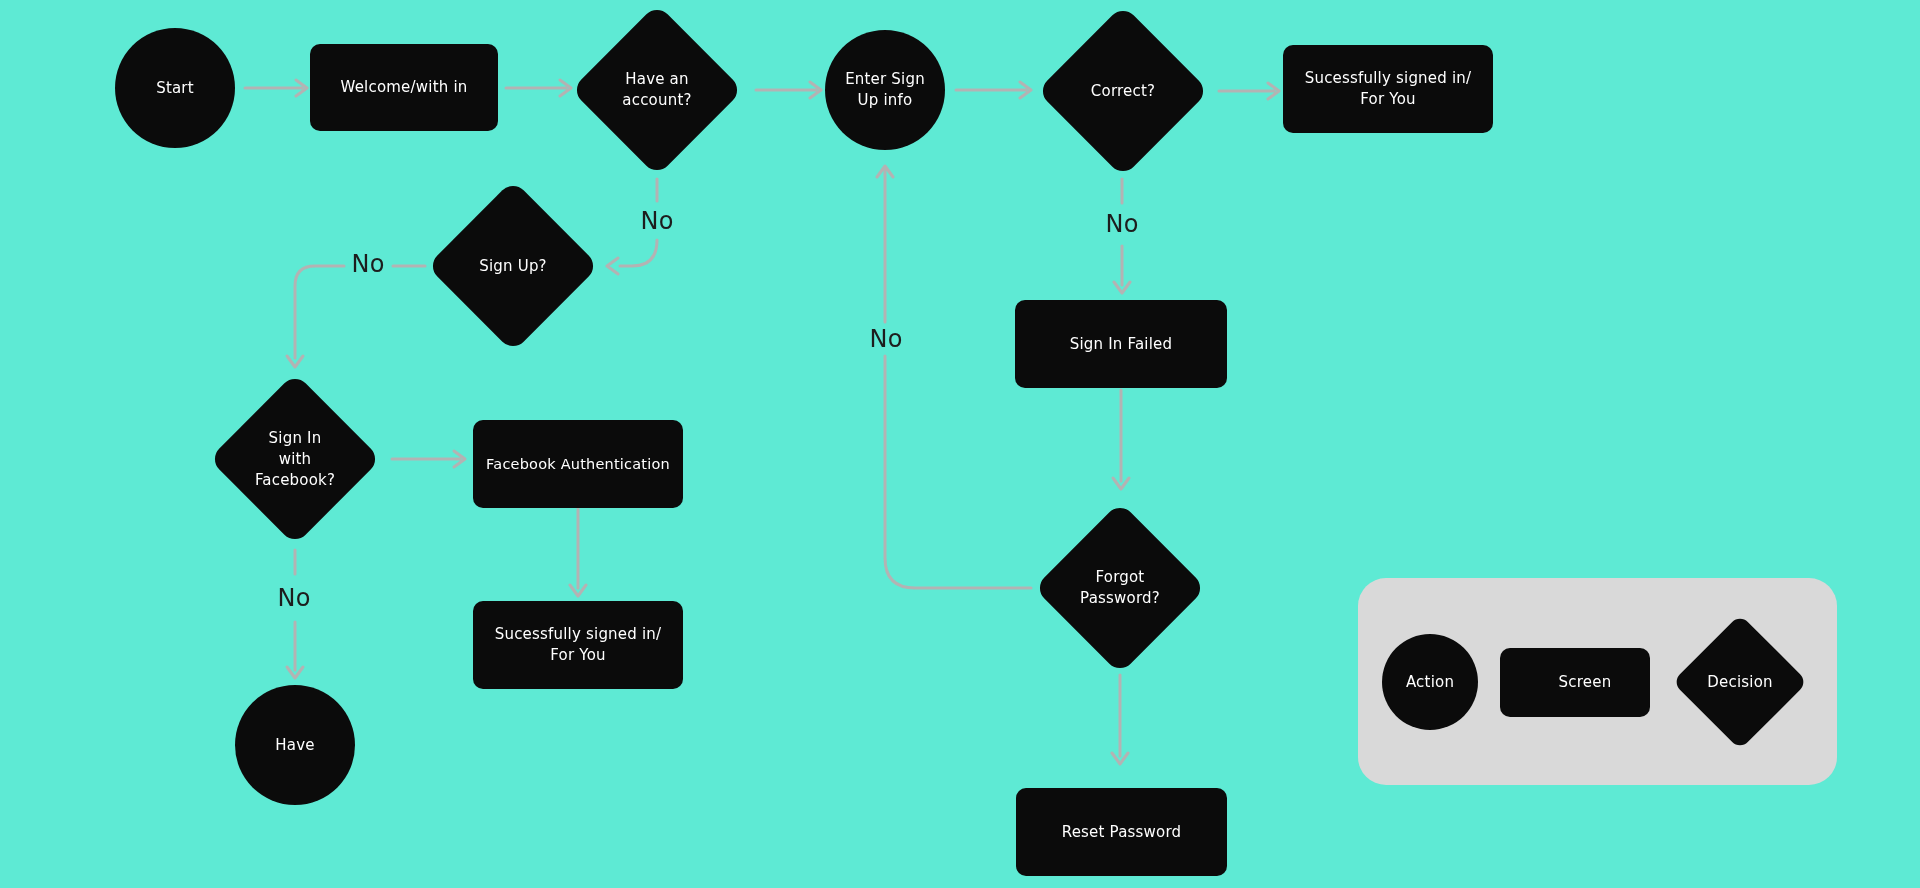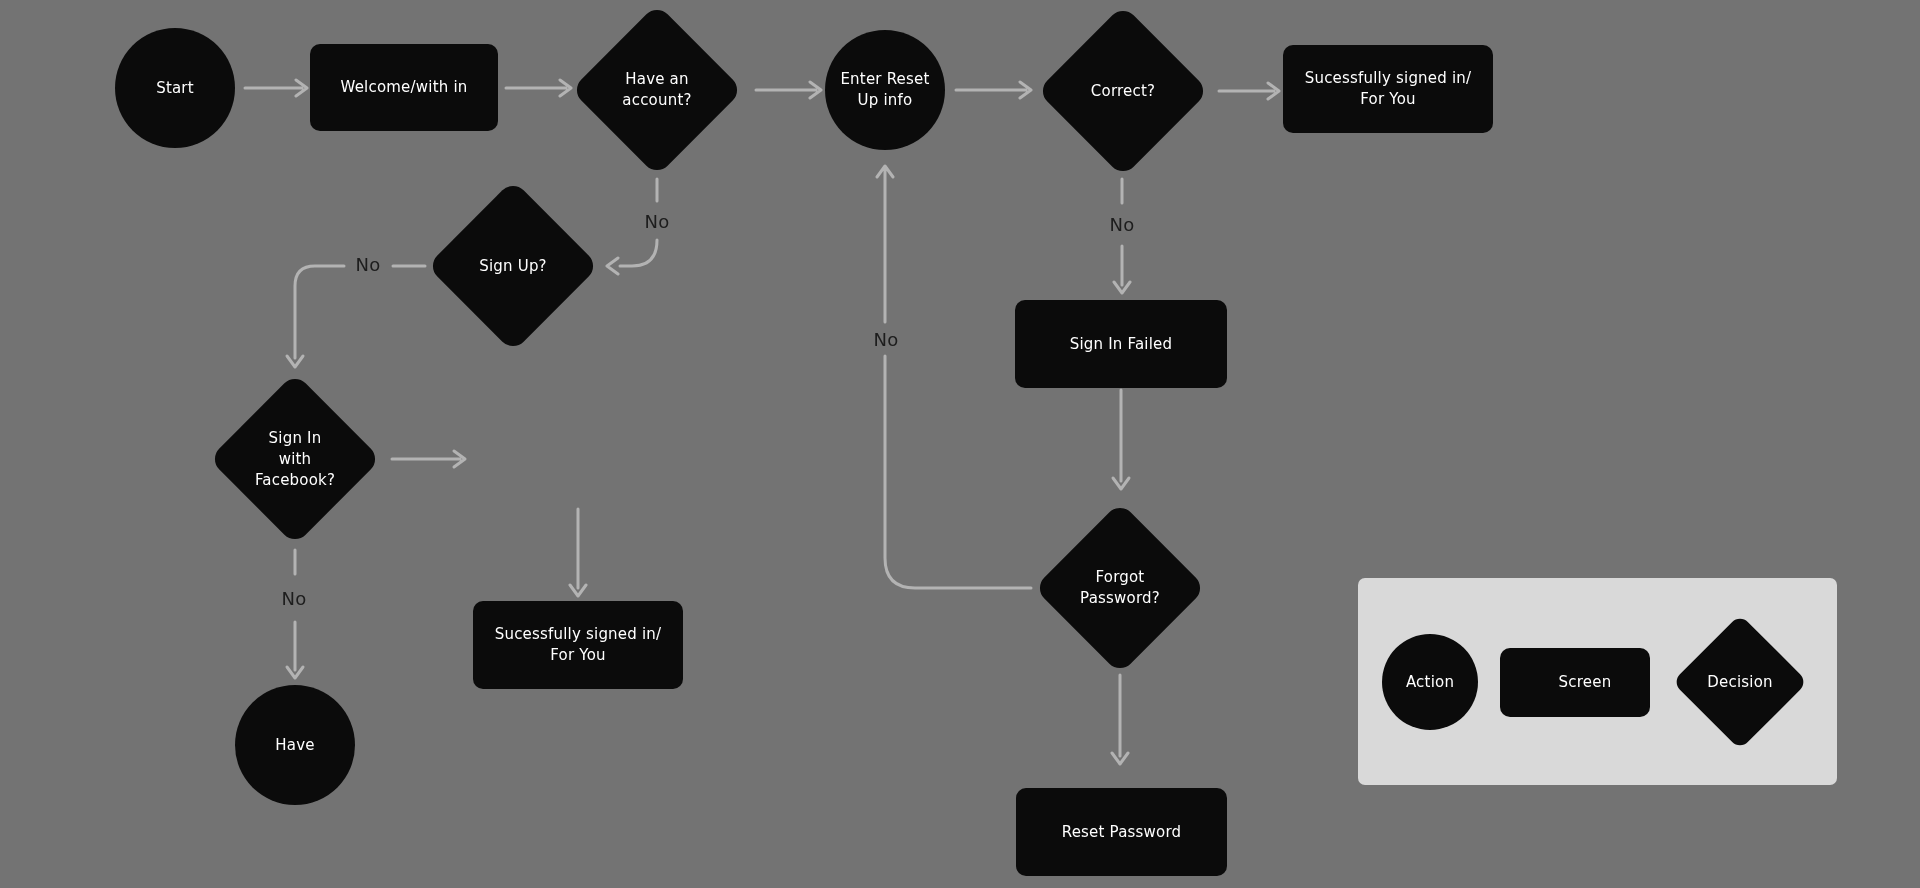--- a/index.html
+++ b/index.html
@@ -1,19 +1,19 @@
 <!DOCTYPE html>
 <html><head>
 <meta charset="utf-8">
 <style>
   html,body{margin:0;padding:0;background:#ffffff;}
   .canvas{
     position:relative;
     width:1920px;height:888px;
-    background:#737373;
+    background:#5eead4;
     font-family:"DejaVu Sans", sans-serif;
     overflow:hidden;
   }
   svg.connectors{position:absolute;left:0;top:0;}
   .connector{stroke:#b3b3b3;stroke-width:3;fill:none;stroke-linecap:round;stroke-linejoin:round;}
 
   .node{
     position:absolute;
     background:#0b0b0b;color:#ffffff;
     display:flex;align-items:center;justify-content:center;
@@ -30,25 +30,25 @@
   }
   .diamond .dlabel{
     position:absolute;inset:0;
     display:flex;align-items:center;justify-content:center;
     transform:rotate(-45deg);
     color:#ffffff;text-align:center;white-space:pre-line;
     font-size:15px;line-height:1.4;letter-spacing:.2px;
   }
   .edge-label{
     position:absolute;transform:translate(-50%,-50%);
-    font-size:18px;color:#1d1d1d;letter-spacing:.2px;
+    font-size:24px;color:#1d1d1d;letter-spacing:.2px;
   }
   .legend{
     position:absolute;left:1358px;top:578px;width:479px;height:207px;
-    background:#d9d9d9;border-radius:7px;
+    background:#d9d9d9;border-radius:28px;
   }
   .legend .node{font-size:15px;}
 </style>
 </head>
 <body>
 
 <div class="canvas">
 
   <svg class="connectors" width="1920" height="888">
     <path class="connector" d="M245 88 L302 88 M296 80 L307 88 L296 96"></path>
@@ -69,40 +69,41 @@
 
   <div class="node circle" style="left:115px;top:28px;width:120px;height:120px;">Start</div>
 
   <div class="node rect" style="left:310px;top:44px;width:188px;height:87px;">Welcome/with in</div>
 
   <div class="diamond" style="left:596px;top:29px;width:122px;height:122px;">
     <div class="dlabel">Have an
 account?</div>
   </div>
 
-  <div class="node circle" style="left:825px;top:30px;width:120px;height:120px;">Enter Reset
+  <div class="node circle" style="left:825px;top:30px;width:120px;height:120px;">Enter Sign
 Up info</div>
 
   <div class="diamond" style="left:1062px;top:30px;width:122px;height:122px;">
     <div class="dlabel">Correct?</div>
   </div>
 
   <div class="node rect" style="left:1283px;top:45px;width:210px;height:88px;">Sucessfully signed in/
 For You</div>
 
   <div class="diamond" style="left:452px;top:205px;width:122px;height:122px;">
     <div class="dlabel">Sign Up?</div>
   </div>
 
   <div class="diamond" style="left:234px;top:398px;width:122px;height:122px;">
     <div class="dlabel">Sign In
 with
 Facebook?</div>
   </div>
 
+  <div class="node rect" style="left:473px;top:420px;width:210px;height:88px;font-size:14.5px;">Facebook Authentication</div>
 
   <div class="node rect" style="left:473px;top:601px;width:210px;height:88px;">Sucessfully signed in/
 For You</div>
 
   <div class="node circle" style="left:235px;top:685px;width:120px;height:120px;">Have</div>
 
   <div class="node rect" style="left:1015px;top:300px;width:212px;height:88px;">Sign In Failed</div>
 
   <div class="diamond" style="left:1059px;top:527px;width:122px;height:122px;">
     <div class="dlabel">Forgot

